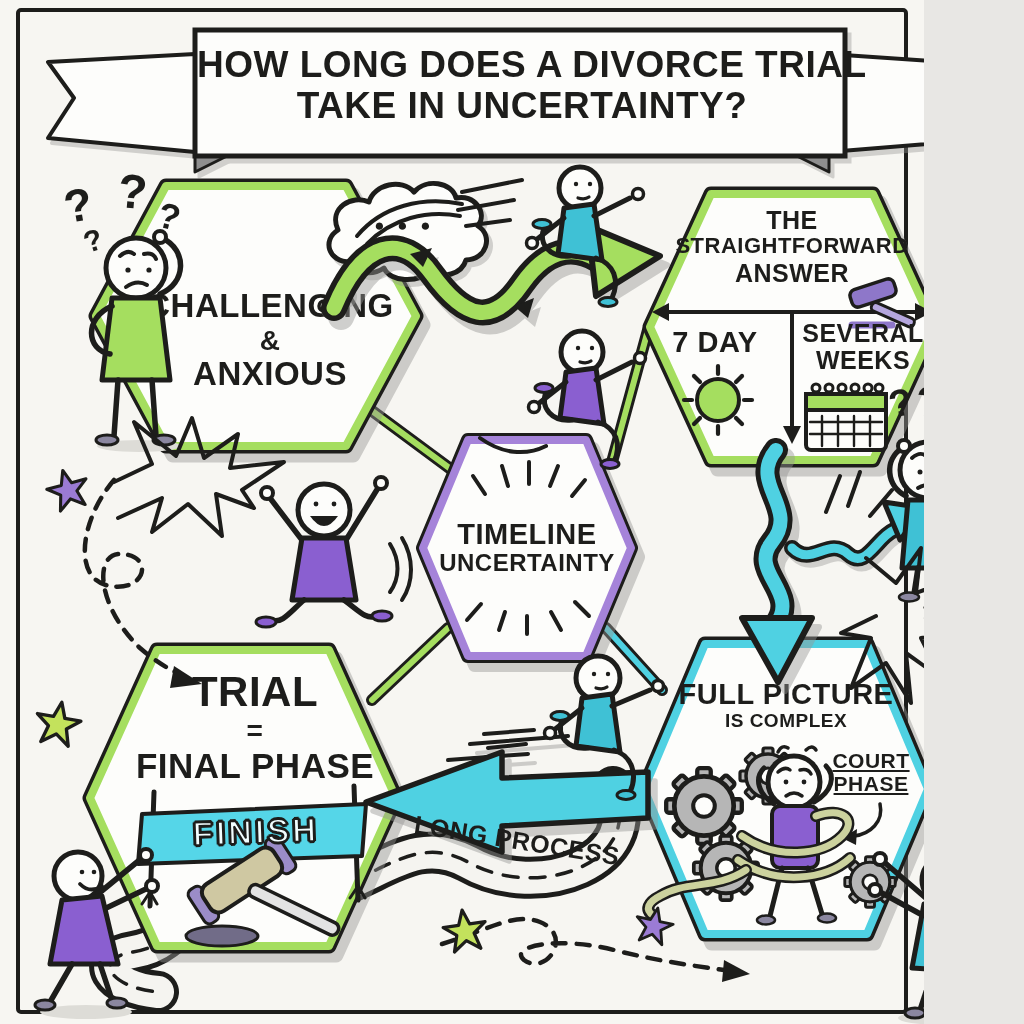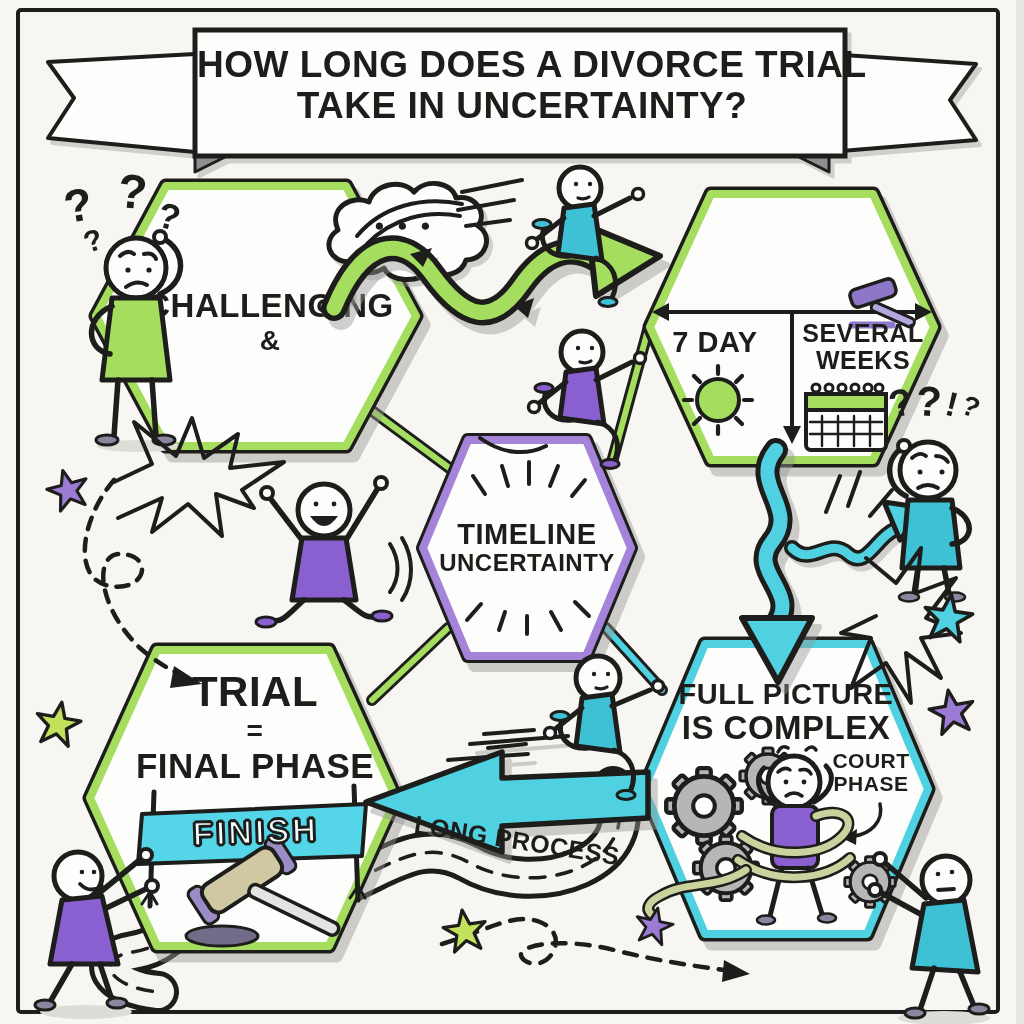--- a/index.html
+++ b/index.html
@@ -1,16 +1,16 @@
 <!DOCTYPE html>
 <html><head>
 <meta charset="utf-8">
 <style>
   html,body{margin:0;padding:0;background:#e8e7e4;}
-  #canvas{position:relative;width:1016px;height:1024px;background:#f7f6f2;overflow:hidden;
+  #canvas{position:relative;width:924px;height:1024px;background:#f7f6f2;overflow:hidden;
           font-family:"Liberation Sans",sans-serif;font-weight:700;color:#1d1d1b;}
   .abs{position:absolute;}
   .txt{font-weight:700;color:#1d1d1b;text-align:center;line-height:1.12;letter-spacing:.5px;white-space:nowrap;}
   svg{overflow:visible;}
   svg line,svg path,svg polyline,svg polygon{stroke-linecap:round;stroke-linejoin:round;}
   .shadowed{filter:drop-shadow(7px 9px 0 rgba(150,150,148,.45));}
   .soft{filter:drop-shadow(4px 5px 0 rgba(150,150,148,.4));}
   .qmark{position:absolute;font-weight:700;}
   .outline-txt{color:#f2feff;-webkit-text-stroke:2px #1d1d1b;
      text-shadow:2px 0 #1d1d1b,-2px 0 #1d1d1b,0 2px #1d1d1b,0 -2px #1d1d1b;}
@@ -51,20 +51,21 @@
     <div>TAKE IN UNCERTAINTY?</div>
   </div>
 
   <svg class="abs shadowed" style="left:88px;top:178px" width="336" height="276">
     <polygon points="78,8 258,8 328,138 258,268 78,268 8,138" fill="#fdfdfb" stroke="#1d1d1b" stroke-width="15"></polygon>
     <polygon points="78,8 258,8 328,138 258,268 78,268 8,138" fill="#fdfdfb" stroke="#a5de5f" stroke-width="8"></polygon>
   </svg>
   <div class="abs txt" style="left:120px;top:288px;width:300px;">
     <div style="font-size:33px">CHALLENGING</div>
     <div style="font-size:28px">&amp;</div>
+    <div style="font-size:33px">ANXIOUS</div>
   </div>
 
   <svg class="abs soft" style="left:312px;top:170px" width="185" height="145">
     <path d="M38,92 C16,92 10,70 26,60 C16,38 40,24 57,32 C62,14 90,8 102,22 C114,8 140,12 144,28 C162,24 176,42 166,56 C182,66 174,90 154,90 C150,104 130,110 118,100 C106,114 78,112 72,98 C60,106 44,104 38,92 Z" fill="#fdfdfb" stroke="#1d1d1b" stroke-width="5"></path>
     <circle cx="30" cy="122" r="9" fill="#fdfdfb" stroke="#1d1d1b" stroke-width="4"></circle>
     <circle cx="12" cy="136" r="5" fill="#fdfdfb" stroke="#1d1d1b" stroke-width="3.5"></circle>
   </svg>
   <div class="abs txt" style="left:352px;top:216px;width:105px;font-size:17px;letter-spacing:4px;">● ● ●</div>
 
   <svg class="abs" style="left:44px;top:190px" width="190" height="265">
@@ -94,20 +95,25 @@
     <polygon points="69,8 231,8 292,141 231,274 69,274 8,141" fill="#fdfdfb" stroke="#a5de5f" stroke-width="8"></polygon>
   </svg>
   <div class="abs" style="left:642px;top:186px;width:300px;height:282px;">
     <svg class="abs" style="left:0;top:0" width="300" height="282">
       <line x1="24" y1="126" x2="276" y2="126" stroke="#1d1d1b" stroke-width="4"></line>
       <polygon points="10,126 27,117 27,135" fill="#1d1d1b"></polygon>
       <polygon points="290,126 273,117 273,135" fill="#1d1d1b"></polygon>
       <line x1="150" y1="128" x2="150" y2="242" stroke="#1d1d1b" stroke-width="4"></line>
       <polygon points="150,258 141,240 159,240" fill="#1d1d1b"></polygon>
     </svg>
+    <div class="abs txt" style="left:0;top:20px;width:300px;">
+      <div style="font-size:25px">THE</div>
+      <div style="font-size:22px">STRAIGHTFORWARD</div>
+      <div style="font-size:25px">ANSWER</div>
+    </div>
     <svg class="abs" style="left:198px;top:90px" width="80" height="55">
       <rect x="10" y="8" width="46" height="18" rx="6" transform="rotate(-18 33 17)" fill="#8e77c9" stroke="#1d1d1b" stroke-width="3.5"></rect>
       <rect x="32" y="25" width="46" height="9" rx="4" transform="rotate(24 32 29)" fill="#b5a7de" stroke="#1d1d1b" stroke-width="3"></rect>
       <line x1="12" y1="49" x2="52" y2="49" stroke="#8e77c9" stroke-width="7"></line>
     </svg>
     <div class="abs txt" style="left:4px;top:140px;width:138px;font-size:29px;">7 DAY</div>
     <svg class="abs" style="left:38px;top:176px" width="76" height="76">
       <circle cx="38" cy="38" r="21" fill="#a5de5f" stroke="#1d1d1b" stroke-width="4"></circle>
       <g stroke="#1d1d1b" stroke-width="4.2">
         <line x1="38" y1="4" x2="38" y2="12"></line>
@@ -197,23 +203,23 @@
     <div class="abs txt outline-txt" style="left:48px;top:172px;width:228px;font-size:33px;letter-spacing:3px;transform:rotate(-2deg);">FINISH</div>
   </div>
 
   <svg class="abs shadowed" style="left:636px;top:636px" width="300" height="306">
     <polygon points="69,8 231,8 292,153 231,298 69,298 8,153" fill="#fdfdfb" stroke="#1d1d1b" stroke-width="15"></polygon>
     <polygon points="69,8 231,8 292,153 231,298 69,298 8,153" fill="#fdfdfb" stroke="#4fd1e2" stroke-width="8"></polygon>
   </svg>
   <div class="abs" style="left:636px;top:636px;width:300px;height:306px;">
     <div class="abs txt" style="left:0;top:42px;width:300px;">
       <div style="font-size:29px">FULL PICTURE</div>
-      <div style="font-size:33px">IS COMPLEX</div>
-    </div>
-    <div class="abs txt" style="left:176px;top:114px;width:118px;font-size:21px;line-height:1.08;">
+      <div style="font-size:19px">IS COMPLEX</div>
+    </div>
+    <div class="abs txt" style="left:176px;top:114px;width:118px;font-size:21px;line-height:1.08;text-decoration:underline;">
       <div>COURT</div>
       <div>PHASE</div>
     </div>
     <svg class="abs" style="left:202px;top:162px" width="52" height="48">
       <path d="M42,6 C46,24 32,36 16,38" fill="none" stroke="#1d1d1b" stroke-width="3.5"></path>
       <polygon points="4,40 19,31 18,47" fill="#1d1d1b"></polygon>
     </svg>
     <svg class="abs" style="left:10px;top:104px" width="290" height="200">
       <defs>
         <g id="gearsym">

